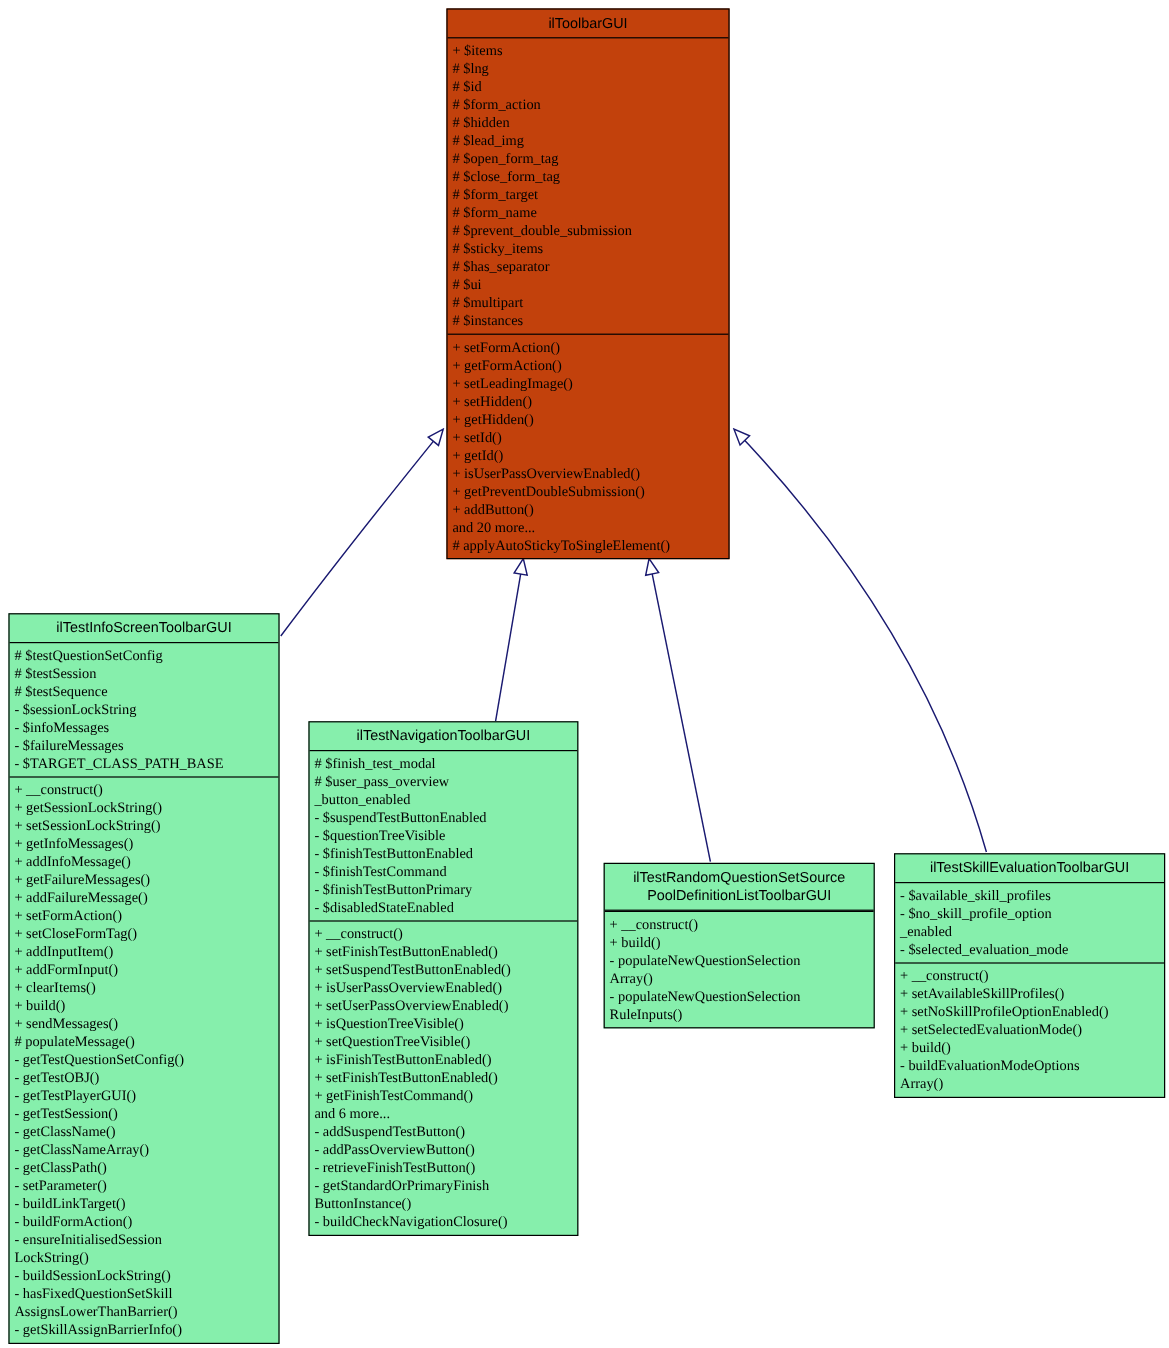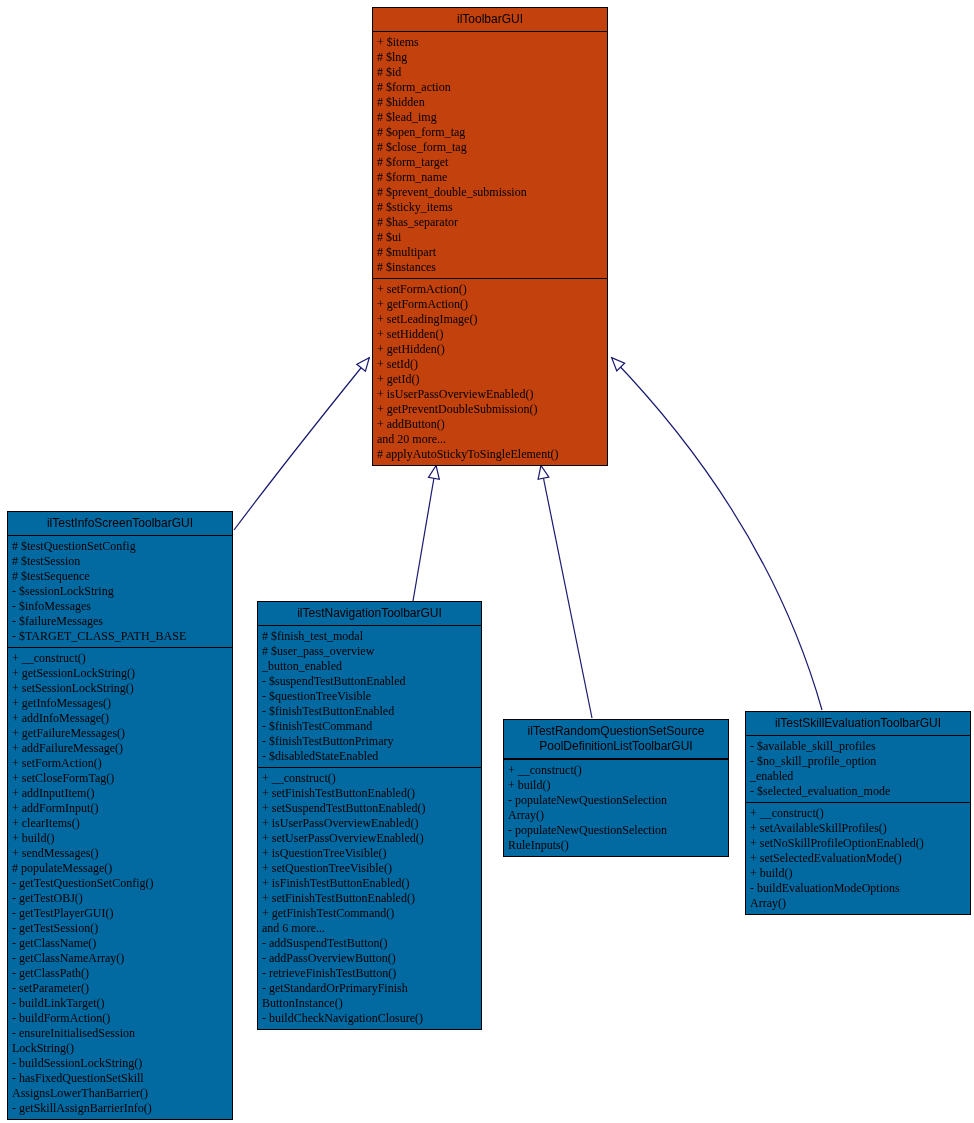--- a/index.html
+++ b/index.html
@@ -8,21 +8,21 @@
     width:974px;height:1123px;
     background:#ffffff;
     font-family:"Liberation Sans", sans-serif;
     color:#000000;
     overflow:hidden;
   }
   #arrows{position:absolute;left:0;top:0;z-index:0;}
   .node{
     position:absolute;
     z-index:1;
-    background:#0369a1;
+    background:#86efac;
     border:1px solid #000000;
     box-sizing:border-box;
     font-size:12px;
   }
   .node.highlight{background:#c2410c;}
   .node-title{
     text-align:center;
     padding:4px 2px;
     line-height:15px;
     border-bottom:1px solid #000000;

